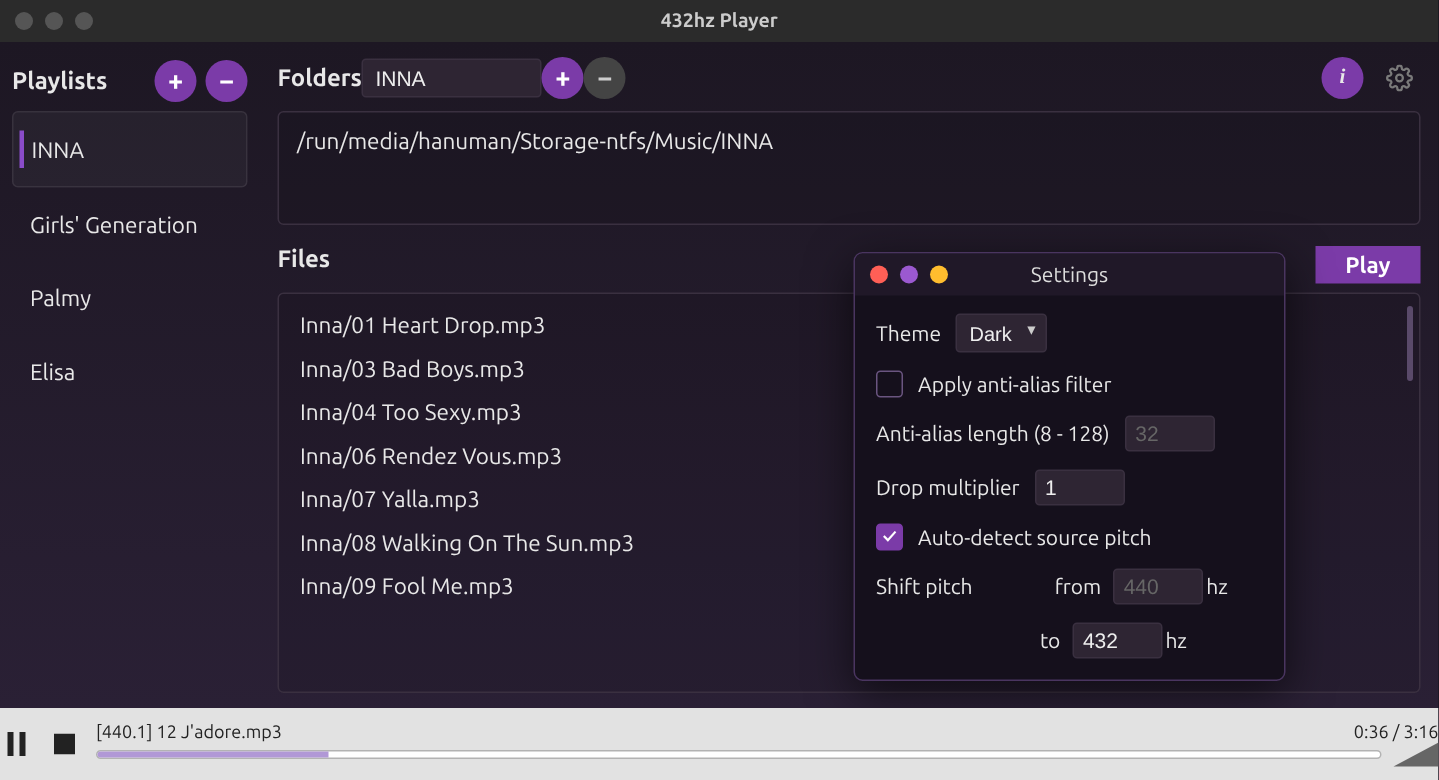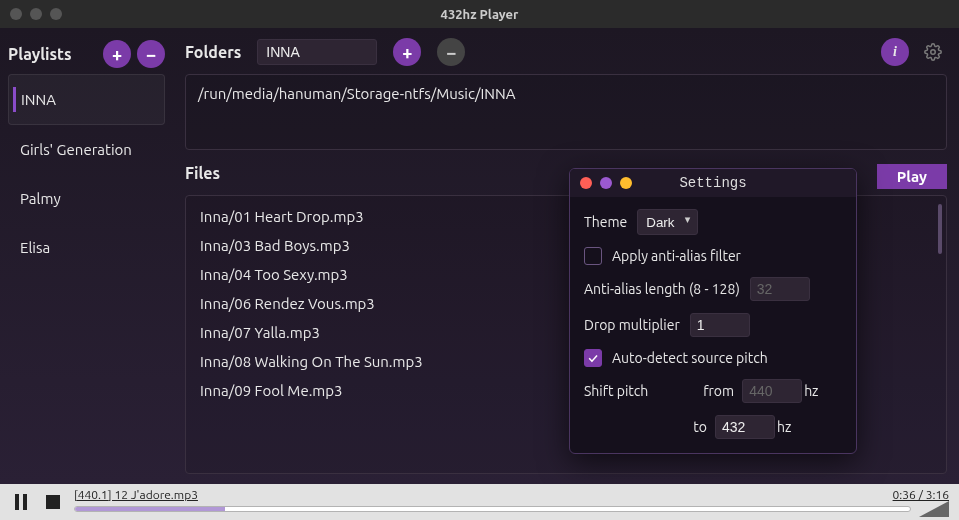--- a/index.html
+++ b/index.html
@@ -80,21 +80,21 @@
   
   .content {
     flex: 1;
     padding: 10px 12px;
     display: flex;
     flex-direction: column;
     min-width: 0;
     position: relative;
   }
   .folders-row {
-    display: flex; align-items: center; gap: 16px;
+    display: flex; align-items: center; gap: 0;
   }
   .folders-label { font-weight: 700; font-size: 16px; }
   .folder-input {
     width: 120px; height: 26px;
     background: #2e2533;
     border: 1px solid #3a3040;
     border-radius: 3px;
     color: #eee;
     padding: 0 8px;
     font-size: 14px;
@@ -178,21 +178,21 @@
   .settings-titlebar {
     height: 28px;
     background: #201828;
     display: flex;
     align-items: center;
     padding: 0 10px;
     position: relative;
   }
   .settings-title {
     position: absolute; left: 50%; transform: translateX(-50%);
-    font-size: 14px; color: #ddd; font-family: Liberation Mono, monospace;
+    font-size: 14px; color: #ddd;
   }
   .settings-body {
     padding: 12px 14px 14px;
     display: flex;
     flex-direction: column;
     gap: 12px;
     font-size: 14px;
   }
   .settings-row { display: flex; align-items: center; gap: 10px; }
   .settings-row label { flex-shrink: 0; }
@@ -241,29 +241,28 @@
     border-radius: 4px;
     background: #3a2e44;
     color: #eee;
     font-size: 14px;
     cursor: pointer;
     border: none;
   }
   .btn.primary { background: #7b3ba8; }
   
   .playerbar {
-    height: 36px;
+    height: 48px;
     background: #e2e2e2;
     display: flex;
     align-items: center;
-    padding: 4px 10px;
+    padding: 4px 0;
     gap: 10px;
     color: #222;
     position: relative;
-    text-decoration: underline;
   }
   .ctrl-btn {
     width: 22px; height: 22px;
     display: flex; align-items: center; justify-content: center;
     cursor: pointer;
     color: #222;
   }
   .player-right {
     flex: 1;
     display: flex;

